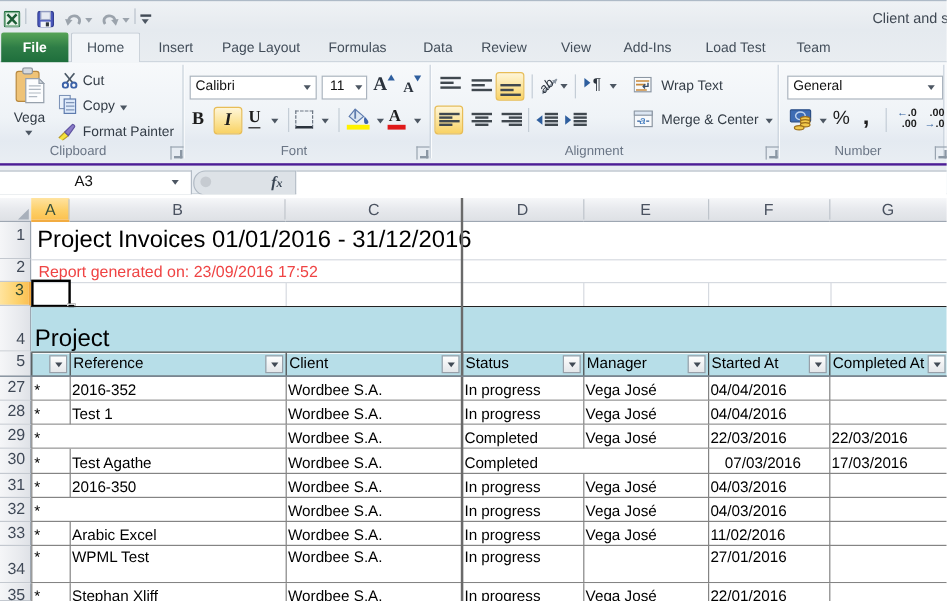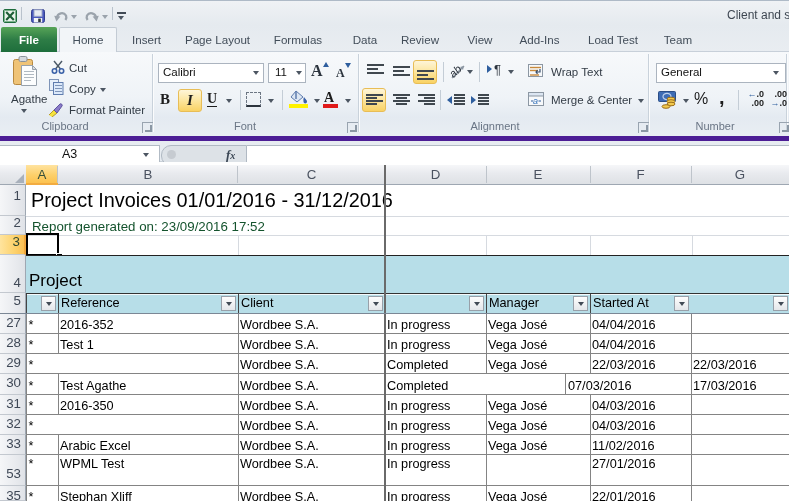--- a/index.html
+++ b/index.html
@@ -32,21 +32,21 @@
 .launch:after{content:"";position:absolute;left:2px;top:2px;width:5px;height:5px;
   border-right:2px solid #8B97A4;border-bottom:2px solid #8B97A4}
 .btxt{font-size:11.5px;color:#333C46;white-space:nowrap}
 .darr{width:0;height:0;border-left:3px solid transparent;border-right:3px solid transparent;border-top:4px solid #4C5662}
 .combo{background:#fff;border:1px solid #ABB4BF;box-sizing:border-box;font-size:12px;color:#222;}
 .hl{background:linear-gradient(180deg,#FEF5D8 0%,#FCE7A4 45%,#F9D264 100%);
   border:1px solid #E8BD56;border-radius:3px;box-sizing:border-box}
 .bars i{position:absolute;height:2px;background:#40484F}
 .vsep{width:1px;background:#C4CDD6}
 
-#fbar{left:0;top:136px;width:789px;height:26px;background:#E7ECF1;border-top:5px solid #4c1d95;border-bottom:1px solid #C9D0D8;box-sizing:border-box}
+#fbar{left:0;top:136px;width:789px;height:26px;background:#E7ECF1;border-top:2px solid #4c1d95;border-bottom:1px solid #C9D0D8;box-sizing:border-box}
 #namebox{left:0;top:4px;width:160px;height:21px;background:#fff;border:1px solid #B2BBC5;border-left:none;box-sizing:border-box}
 #fxpill{left:161px;top:4px;width:86px;height:21px;background:#DDE2E7;
   border:1px solid #B0B9C3;border-radius:10px 0 0 10px;box-sizing:border-box}
 #finput{left:247px;top:4px;width:542px;height:21px;background:#fff;border-top:1px solid #B2BBC5;box-sizing:border-box}
 
 #sheet{left:0;top:162px;width:789px;height:339px;background:#fff}
 .chead{top:3px;height:20px;background:linear-gradient(180deg,#F6F7F9 0%,#E8EAEE 45%,#DEE1E5 100%);
   border-bottom:1px solid #9EA7B2;box-sizing:border-box;
   font-size:13.3px;color:#4A5260;text-align:center;line-height:19px}
 .cheadsep{top:4px;height:17px;width:1px;background:#BEC4CB}
@@ -141,21 +141,21 @@
       <path d="M10.5 9.5 h11 l4 4 v16 h-15 z" fill="#FCFDFE" stroke="#97A1AC"></path>
       <path d="M21.5 9.5 l4 4 h-4 z" fill="#D9DEE4" stroke="#97A1AC"></path>
       <g stroke="#B0B9C2" stroke-width="1">
         <line x1="13" y1="15.5" x2="23" y2="15.5"></line>
         <line x1="13" y1="18.5" x2="23" y2="18.5"></line>
         <line x1="13" y1="21.5" x2="23" y2="21.5"></line>
         <line x1="13" y1="24.5" x2="20" y2="24.5"></line>
       </g>
     </g>
   </svg>
-  <div class="btxt abs" style="left:11px;top:41px;width:27px;text-align:center">Agathe</div>
+  <div class="btxt abs" style="left:11px;top:41px;width:27px;text-align:center">Vega</div>
   <div class="darr abs" style="left:21px;top:57px"></div>
   <svg class="abs" style="left:51px;top:8px" width="14" height="14" viewBox="0 0 14 14">
     <line x1="3" y1="1" x2="9.5" y2="9" stroke="#4A5866" stroke-width="1.4"></line>
     <line x1="11" y1="1" x2="4.5" y2="9" stroke="#4A5866" stroke-width="1.4"></line>
     <circle cx="3.5" cy="11" r="2.2" fill="none" stroke="#3C62A8" stroke-width="1.6"></circle>
     <circle cx="10.5" cy="11" r="2.2" fill="none" stroke="#3C62A8" stroke-width="1.6"></circle>
   </svg>
   <div class="btxt abs" style="left:69px;top:10px">Cut</div>
   <svg class="abs" style="left:49px;top:27px" width="15" height="16" viewBox="0 0 15 16">
     <rect x="0.5" y="0.5" width="9" height="11" fill="#E8F0FA" stroke="#7E94B8"></rect>
@@ -340,48 +340,50 @@
   <div class="rhead ramber abs" style="top:50px;height:20px;padding-top:0px">3</div>
   <div class="rhead abs" style="top:70px;height:38px;padding-top:21px">4</div>
   <div class="rhead abs" style="top:108px;height:21px;padding-top:1px">5</div>
   <div class="rhead abs" style="top:129px;height:20px;padding-top:2px">27</div>
   <div class="rhead abs" style="top:149px;height:20px;padding-top:2px">28</div>
   <div class="rhead abs" style="top:169px;height:20px;padding-top:2px">29</div>
   <div class="rhead abs" style="top:189px;height:21px;padding-top:2px">30</div>
   <div class="rhead abs" style="top:210px;height:20px;padding-top:2px">31</div>
   <div class="rhead abs" style="top:230px;height:20px;padding-top:2px">32</div>
   <div class="rhead abs" style="top:250px;height:20px;padding-top:2px">33</div>
-  <div class="rhead abs" style="top:270px;height:31px;padding-top:12px">53</div>
+  <div class="rhead abs" style="top:270px;height:31px;padding-top:12px">34</div>
   <div class="rhead abs" style="top:301px;height:15px;padding-top:3px">35</div>
 
   <div class="gl abs" style="left:26px;top:31px;width:763px;height:1px"></div>
   <div class="gl abs" style="left:26px;top:50px;width:763px;height:1px"></div>
   <div class="gl abs" style="left:238px;top:50px;width:1px;height:20px"></div>
   <div class="gl abs" style="left:486px;top:50px;width:1px;height:20px"></div>
   <div class="gl abs" style="left:590px;top:50px;width:1px;height:20px"></div>
   <div class="gl abs" style="left:692px;top:50px;width:1px;height:20px"></div>
 
   <div class="abs" style="left:31px;top:4px;font-size:19.85px;color:#000">Project Invoices 01/01/2016 - 31/12/2016</div>
 
-  <div class="abs" style="left:32px;top:34px;font-size:13.3px;color:#14532d">Report generated on: 23/09/2016 17:52</div>
+  <div class="abs" style="left:32px;top:34px;font-size:13.3px;color:#ef4444">Report generated on: 23/09/2016 17:52</div>
 
   <div class="abs" style="left:26px;top:48px;width:33px;height:23px;border:2px solid #000;box-sizing:border-box"></div>
   <div class="abs" style="left:56px;top:68px;width:5px;height:5px;background:#000;border:1px solid #fff;box-sizing:content-box"></div>
 
   <div class="abs" style="left:26px;top:70px;width:763px;height:1px;background:#222"></div>
   <div class="blue abs" style="left:26px;top:71px;width:763px;height:37px"></div>
-  <div class="abs" style="left:29px;top:86px;font-size:17px;color:#000">Project</div>
+  <div class="abs" style="left:29px;top:86px;font-size:20px;color:#000">Project</div>
 
   <div class="blue abs" style="left:26px;top:108px;width:763px;height:21px;border-top:1px solid #333;border-bottom:1px solid #444;box-sizing:border-box"></div>
   <div class="abs" style="left:26px;top:109px;width:763px;height:1px;background:#F4F8FA"></div>
   <div class="hdrcell abs" style="left:26px;top:109px;height:19px;width:32px"></div>
   <div class="hdrcell abs" style="left:58px;top:109px;height:19px;width:180px;padding:2px 0 0 2px">Reference</div>
   <div class="hdrcell abs" style="left:238px;top:109px;height:19px;width:147px;padding:2px 0 0 2px">Client</div>
+  <div class="hdrcell abs" style="left:385px;top:109px;height:19px;width:101px;padding:2px 0 0 2px">Status</div>
   <div class="hdrcell abs" style="left:486px;top:109px;height:19px;width:104px;padding:2px 0 0 2px">Manager</div>
   <div class="hdrcell abs" style="left:590px;top:109px;height:19px;width:101px;padding:2px 0 0 2px">Started At</div>
+  <div class="hdrcell abs" style="left:691px;top:109px;height:19px;width:98px;padding:2px 0 0 2px">Completed At</div>
   <div class="fbtn abs" style="left:41px;top:111px"></div>
   <div class="fbtn abs" style="left:221px;top:111px"></div>
   <div class="fbtn abs" style="left:368px;top:111px"></div>
   <div class="fbtn abs" style="left:469px;top:111px"></div>
   <div class="fbtn abs" style="left:573px;top:111px"></div>
   <div class="fbtn abs" style="left:674px;top:111px"></div>
   <div class="fbtn abs" style="left:773px;top:111px"></div>
 
   <div id="data" class="abs" style="left:26px;top:129px;width:763px;height:187px">
   <div class="drow abs" style="left:0;top:0px;width:763px;height:20px">
@@ -408,21 +410,21 @@
     <div class="dcell abs" style="left:359px;top:0;width:101px;height:20px;padding-top:4px;padding-left:1px">Completed</div>
     <div class="dcell abs" style="left:460px;top:0;width:104px;height:20px;padding-top:4px;padding-left:1px">Vega José</div>
     <div class="dcell abs" style="left:564px;top:0;width:101px;height:20px;padding-top:4px;padding-left:1px">22/03/2016</div>
     <div class="dcell abs" style="left:665px;top:0;width:98px;height:20px;padding-top:4px;padding-left:1px">22/03/2016</div>
   </div>
   <div class="drow abs" style="left:0;top:60px;width:763px;height:21px">
     <div class="dcell abs" style="left:0px;top:0;width:32px;height:21px;padding-top:5px;padding-left:1.5px">*</div>
     <div class="dcell abs" style="left:32px;top:0;width:180px;height:21px;padding-top:5px;padding-left:1px">Test Agathe</div>
     <div class="dcell abs" style="left:212px;top:0;width:147px;height:21px;padding-top:5px;padding-left:1px">Wordbee S.A.</div>
     <div class="dcell abs" style="left:359px;top:0;width:101px;height:21px;padding-top:5px;padding-left:1px">Completed</div>
-    <div class="dcell abs" style="left:539px;top:0;width:101px;height:21px;padding-top:5px;padding-left:2px">07/03/2016</div>
+    <div class="dcell abs" style="left:564px;top:0;width:101px;height:21px;padding-top:5px;padding-left:13px">07/03/2016</div>
     <div class="dcell abs" style="left:665px;top:0;width:98px;height:21px;padding-top:5px;padding-left:1px">17/03/2016</div>
   </div>
   <div class="drow abs" style="left:0;top:81px;width:763px;height:20px">
     <div class="dcell abs" style="left:0px;top:0;width:32px;height:20px;padding-top:4px;padding-left:1.5px">*</div>
     <div class="dcell abs" style="left:32px;top:0;width:180px;height:20px;padding-top:4px;padding-left:1px">2016-350</div>
     <div class="dcell abs" style="left:212px;top:0;width:147px;height:20px;padding-top:4px;padding-left:1px">Wordbee S.A.</div>
     <div class="dcell abs" style="left:359px;top:0;width:101px;height:20px;padding-top:4px;padding-left:1px">In progress</div>
     <div class="dcell abs" style="left:460px;top:0;width:104px;height:20px;padding-top:4px;padding-left:1px">Vega José</div>
     <div class="dcell abs" style="left:564px;top:0;width:101px;height:20px;padding-top:4px;padding-left:1px">04/03/2016</div>
     <div class="dcell abs" style="left:665px;top:0;width:98px;height:20px;padding-top:4px;padding-left:1px"></div>

